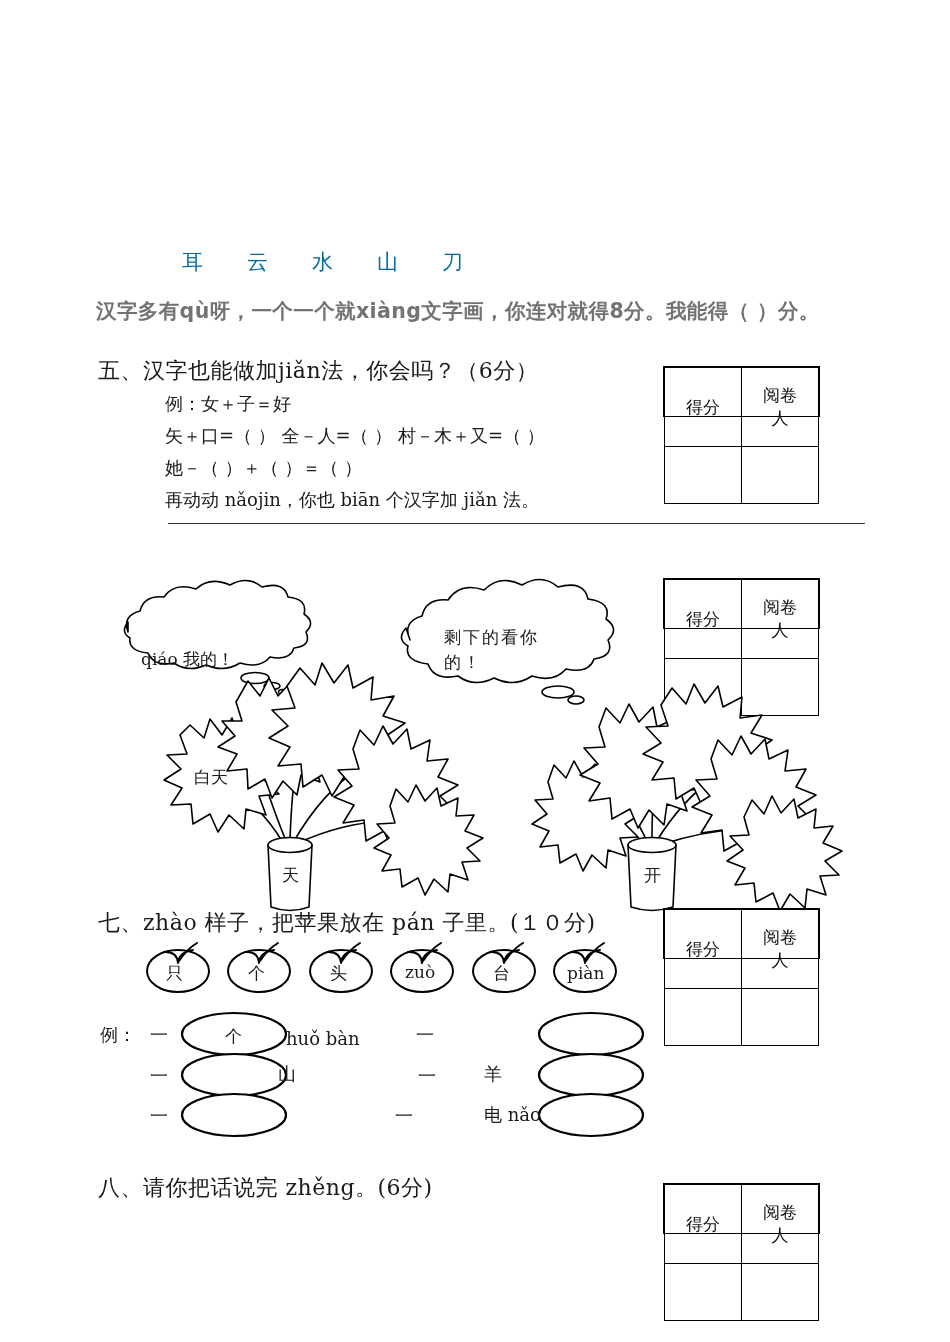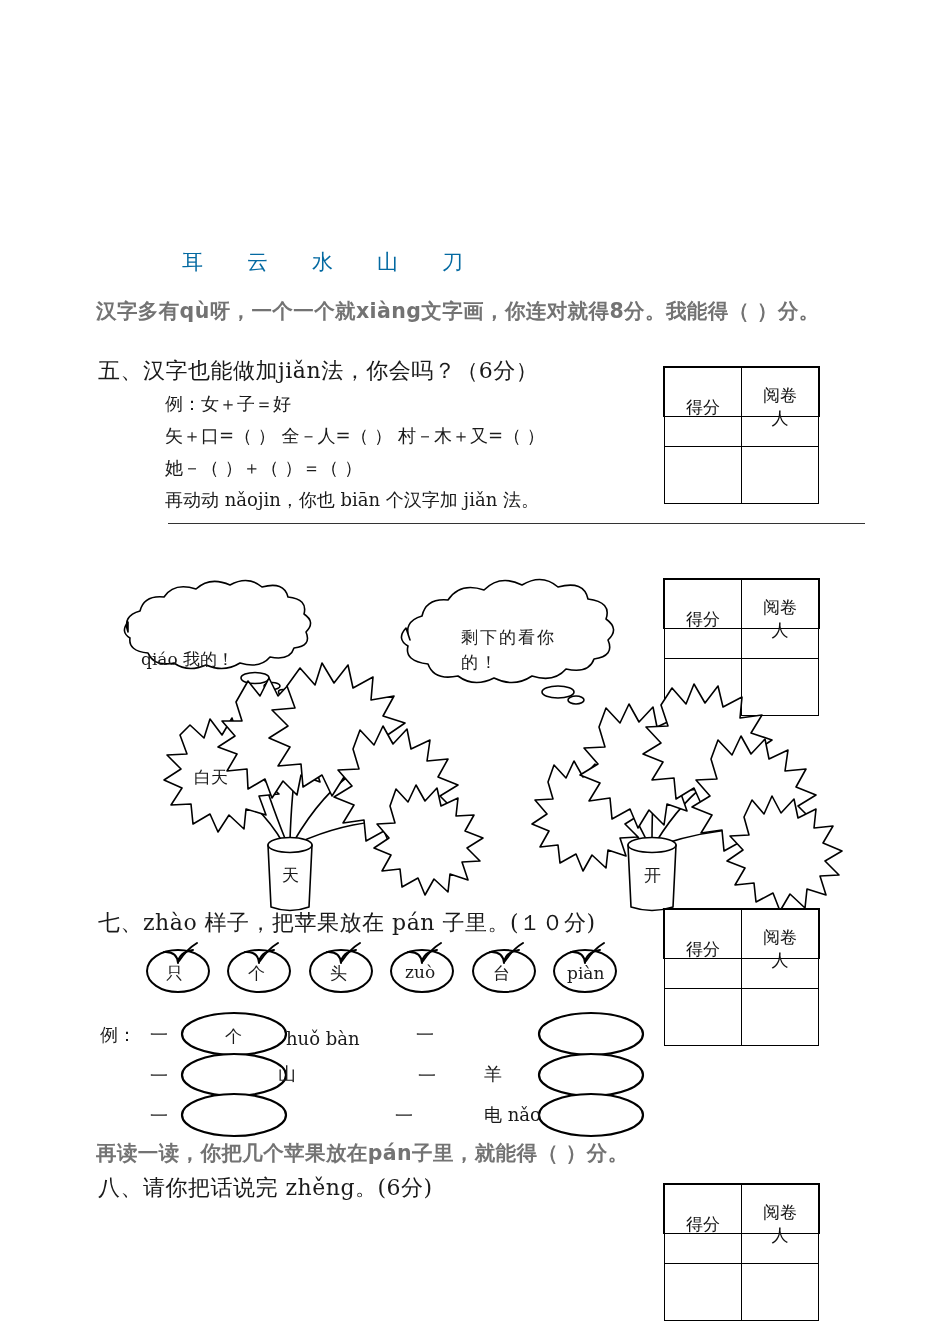--- a/index.html
+++ b/index.html
@@ -243,21 +243,21 @@
                  l-10 17 l-7 -18 l-17 9 l-2 -19 l-19 2 l10 -17 l-18 -7 l16 -11
                  l-13 -14 l19 -1 l-5 -18 Z" fill="#fff"></path>
 
         <path d="M628 845 q24 8 48 0 l-3 62 q-21 7 -42 0 Z" fill="#fff"></path>
         <ellipse cx="652" cy="845" rx="24" ry="7.5" fill="#fff"></ellipse>
       </g>
     </svg>
   </div>
 
   <div class="lbl" style="left:141px; top:648px; font-size:17px;">qiáo 我的！</div>
-  <div class="lbl" style="left:461px; top:625px; font-size:17px; white-space:pre-line; line-height:1.45; letter-spacing:2px;">剩下的看你
+  <div class="lbl" style="left:444px; top:625px; font-size:17px; white-space:pre-line; line-height:1.45; letter-spacing:2px;">剩下的看你
 的！</div>
 
   <div class="lbl" style="left:194px; top:766px; font-size:17px;">白天</div>
   <div class="lbl" style="left:282px; top:864px; font-size:17px;">天</div>
   <div class="lbl" style="left:644px; top:864px; font-size:17px;">开</div>
 
 
   <div class="abs song" style="left:98px; top:908px;">七、zhào 样子，把苹果放在 pán 子里。(１０分)</div>
 
   <div class="scorebox" style="left:663px; top:908px; width:155px; height:49px;">
@@ -339,21 +339,20 @@
   <div class="abs song-sm" style="left:278px; top:1062px;">山</div>
 
   <div class="abs song-sm" style="left:150px; top:1104px;">一</div>
 
   <div class="abs song-sm" style="left:416px; top:1023px;">一</div>
   <div class="abs song-sm" style="left:418px; top:1064px;">一</div>
   <div class="abs song-sm" style="left:484px; top:1062px;">羊</div>
   <div class="abs song-sm" style="left:395px; top:1104px;">一</div>
   <div class="abs song-sm" style="left:484px; top:1103px;">电 nǎo</div>
 
-  <div class="abs hei" style="left:96px; top:1139px;">再读一读，你把几个苹果放在pán子里，就能得（ ）分。</div>
 
   <div class="abs song" style="left:98px; top:1173px;">八、请你把话说完 zhěng。(6分)</div>
 
   <div class="scorebox" style="left:663px; top:1183px; width:155px; height:49px;">
     <table>
       <tbody>
           <tr class="head">
         <td>得分</td>
         <td>阅卷人</td>
       </tr>

